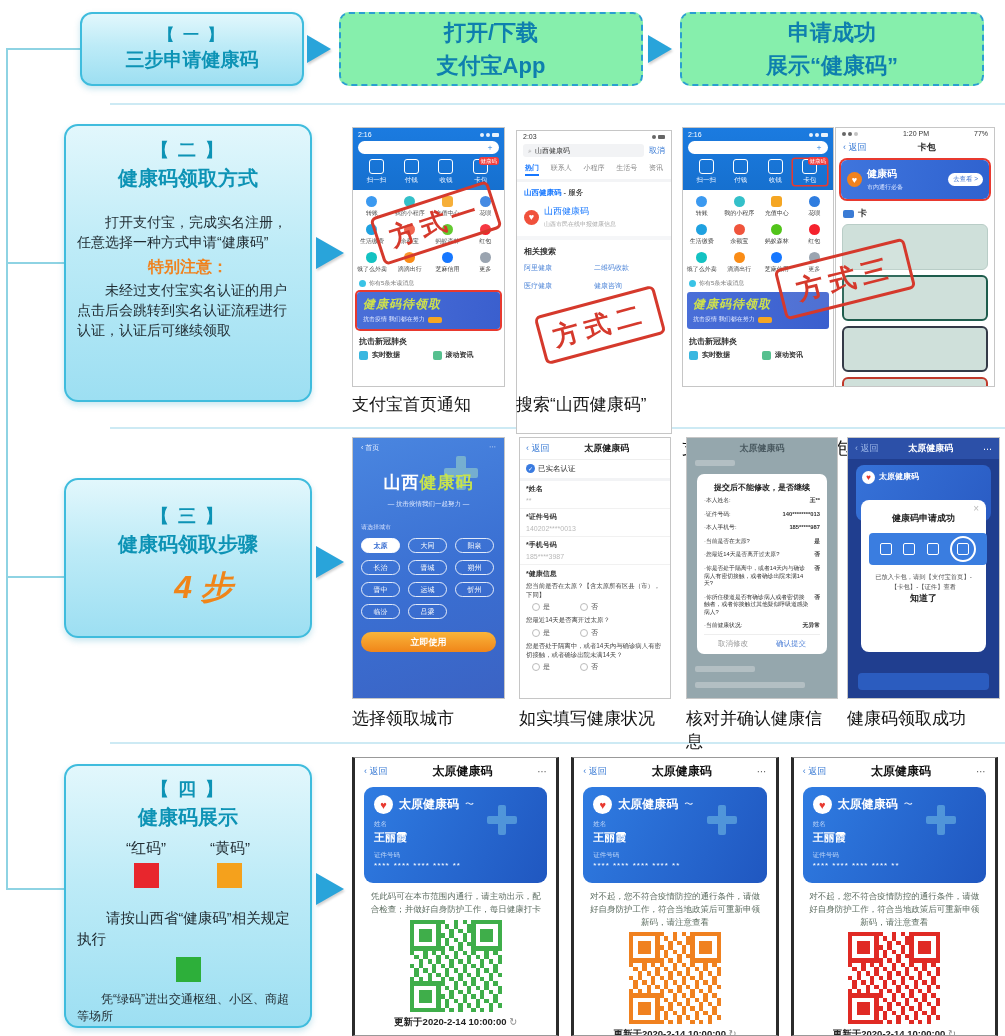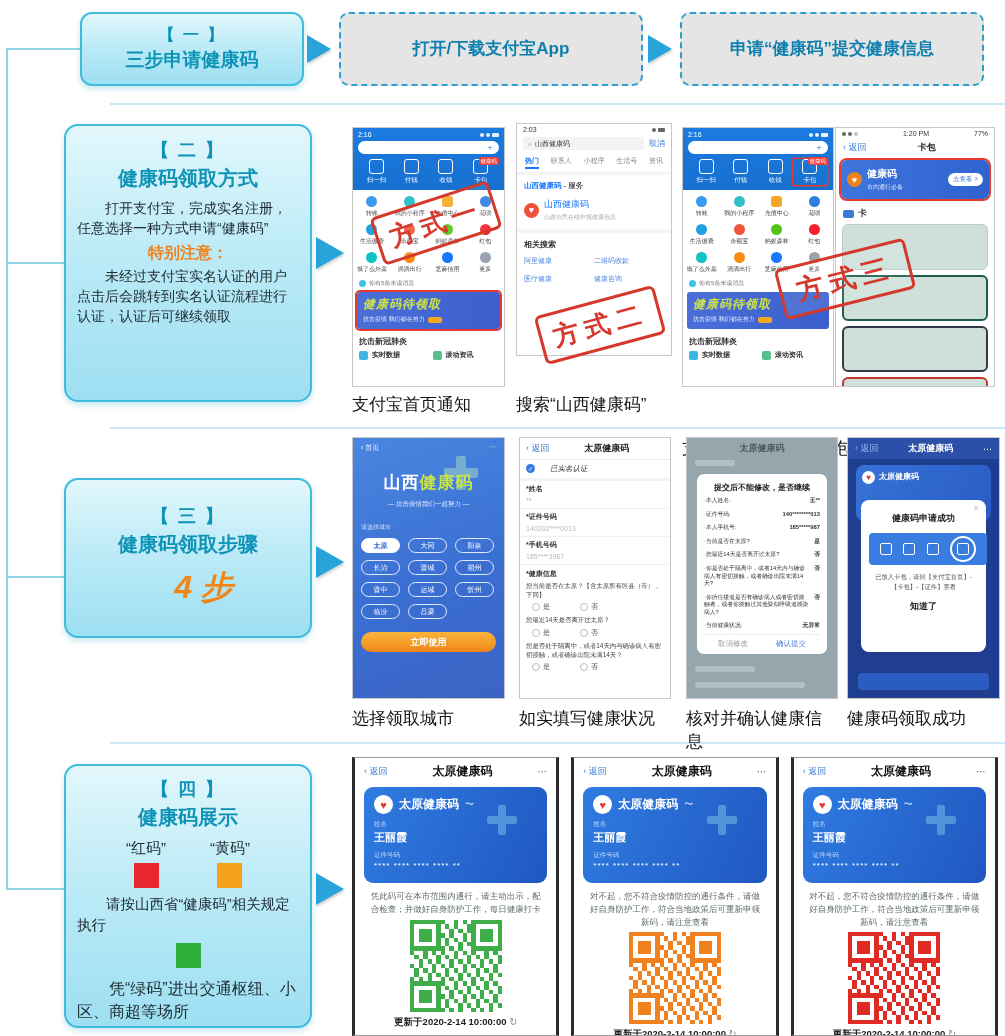--- a/index.html
+++ b/index.html
@@ -6,27 +6,27 @@
   body{width:1005px;height:1036px;position:relative;background:#fff;overflow:hidden;
        font-family:"Liberation Sans","DejaVu Sans",sans-serif;-webkit-font-smoothing:antialiased;}
   
   .rail{position:absolute;background:#8ed3e3;}
   .sep{position:absolute;left:110px;right:0;height:2px;background:#cdeaf4;}
   .panel{position:absolute;border:2px solid #3fbcdd;border-radius:14px;
          background:linear-gradient(180deg,#e2f7fc 0%,#bdebf7 45%,#9ddff2 100%);
          box-shadow:0 3px 6px rgba(0,140,180,.22);box-sizing:border-box;text-align:center;}
   .p-line1{color:#0d93b5;font-weight:bold;font-size:18px;letter-spacing:2px;}
   .p-line2{color:#0d93b5;font-weight:bold;font-size:20px;margin-top:3px;}
-  .p-body{font-size:14px;color:#1f2a30;line-height:1.45;text-align:left;padding:0 11px;text-indent:2em;margin-top:6px;}
+  .p-body{font-size:14px;color:#1f2a30;line-height:1.45;text-align:left;padding:0 11px;text-indent:2em;margin-top:20px;}
   .p-note{color:#f0821e;font-weight:bold;font-size:16px;margin-top:4px;}
   .flow-arrow{flex:0 0 auto;filter:drop-shadow(1px 2px 1px rgba(0,0,0,.18));}
   .arrow-abs{position:absolute;filter:drop-shadow(1px 2px 1px rgba(0,0,0,.18));}
-  .dashed-box{flex:1;height:70px;border:2px dashed #2a9fd0;border-radius:10px;background:#e5e5e5;
-              display:flex;flex-direction:row;justify-content:center;align-items:center;
-              color:#0e7fae;font-weight:bold;font-size:17px;line-height:1.5;}
+  .dashed-box{flex:1;height:70px;border:2px dashed #2a9fd0;border-radius:10px;background:#86efac;
+              display:flex;flex-direction:column;justify-content:center;align-items:center;
+              color:#0e7fae;font-weight:bold;font-size:22px;line-height:1.5;}
   .caption{position:absolute;font-size:17px;color:#141414;text-align:left;}
   .stamp{position:absolute;color:#d5392c;border:3px solid #d5392c;font-weight:bold;border-radius:6px;
          background:rgba(255,255,255,.10);display:flex;align-items:center;justify-content:center;
          letter-spacing:6px;z-index:30;}
   .phone{position:absolute;background:#fff;border:1px solid #c6c6c6;overflow:hidden;box-sizing:border-box;}
   
   .ah-top{background:linear-gradient(#1b7be0,#1670cf);padding:3px 5px 4px;color:#fff;}
   .ah-status{display:flex;justify-content:space-between;align-items:center;font-size:7px;color:#fff;}
   .st-ic{display:flex;gap:2px;align-items:center;}
   .st-b{width:7px;height:4px;background:#fff;border-radius:1px;opacity:.9;}
@@ -117,21 +117,21 @@
   .cities{display:flex;flex-wrap:wrap;gap:7px 8px;margin-top:6px;}
   .city{width:39px;height:15px;border:1px solid rgba(255,255,255,.85);border-radius:8px;box-sizing:border-box;
         display:flex;align-items:center;justify-content:center;font-size:7px;color:#fff;}
   .city:first-child{background:#fff;color:#3a6fd2;font-weight:bold;border-color:#fff;}
   .use-btn{margin-top:13px;height:20px;border-radius:10px;background:linear-gradient(#f9b53a,#f08519);
            display:flex;align-items:center;justify-content:center;font-size:9px;font-weight:bold;color:#fff;}
   
   .form-header{display:flex;align-items:center;padding:4px 6px;border-bottom:1px solid #eee;font-size:9px;}
   .fh-back{color:#3a7bd5;}
   .fh-title{flex:1;text-align:center;font-weight:bold;color:#222;}
-  .verified{display:flex;align-items:flex-start;gap:15px;font-size:7.5px;color:#333;padding:4px 6px;border-bottom:3px solid #f2f3f5;font-style:italic;}
+  .verified{display:flex;align-items:flex-start;gap:3px;font-size:7.5px;color:#333;padding:4px 6px;border-bottom:3px solid #f2f3f5;}
   .vr-check{width:9px;height:9px;border-radius:50%;background:#3a7be0;color:#fff;font-size:6px;
             display:flex;align-items:center;justify-content:center;}
   .field{padding:3px 6px 4px;border-bottom:1px solid #f1f1f1;text-align:left;}
   .f-label{font-size:7px;color:#333;font-weight:bold;}
   .f-value{font-size:7px;color:#b9b9b9;margin-top:3px;}
   .health-label{font-size:7px;color:#333;font-weight:bold;padding:4px 6px 1px;text-align:left;}
   .question{padding:2px 6px 0;font-size:6.4px;color:#444;line-height:1.35;text-align:left;}
   .radios{display:flex;gap:30px;padding:3px 12px 2px;font-size:7px;color:#555;}
   .radio{display:flex;align-items:center;gap:3px;}
   .radio i{width:6px;height:6px;border:1px solid #bbb;border-radius:50%;display:inline-block;}
@@ -160,21 +160,21 @@
             display:flex;align-items:center;justify-content:center;}
   .modal4{position:absolute;left:13px;right:13px;top:62px;height:152px;background:#fff;border-radius:8px;
           padding:10px 8px;text-align:center;box-sizing:border-box;z-index:4;}
   .m4-close{position:absolute;top:3px;right:7px;color:#bbb;font-size:10px;}
   .m4-title{font-size:9px;font-weight:bold;color:#222;margin-top:2px;}
   .m4-pic{margin:8px auto 7px;width:108px;height:32px;background:#3a7de0;border-radius:4px;
           display:flex;align-items:center;justify-content:space-around;padding:0 5px;}
   .m4-sq{width:10px;height:10px;border:1.5px solid #fff;border-radius:2px;}
   .m4-ring{width:22px;height:22px;border:2px solid #fff;border-radius:50%;display:flex;align-items:center;justify-content:center;}
   .m4-text{font-size:6.3px;color:#555;line-height:1.55;}
-  .m4-btn{font-size:9px;font-weight:bold;color:#222;margin-top:8px;}
+  .m4-btn{font-size:9px;font-weight:bold;color:#222;}
   .p4-bottom{position:absolute;left:10px;right:10px;bottom:8px;height:17px;background:#2e62c8;border-radius:4px;opacity:.85;}
   
   .hp{border:1px solid #999;border-left:3px solid #2b2b2b;border-right:3px solid #2b2b2b;}
   .hp-header{display:flex;align-items:center;padding:5px 9px 3px;}
   .hp-back{color:#3a7bd5;font-size:9px;}
   .hp-title{flex:1;text-align:center;font-weight:bold;font-size:12px;color:#111;}
   .hp-more{color:#666;font-size:10px;}
   .hp-card{margin:4px 9px;border-radius:9px;background:linear-gradient(115deg,#2f7ce2,#2057c0);
            padding:8px 10px;color:#fff;position:relative;overflow:hidden;height:96px;box-sizing:border-box;text-align:left;}
   .hp-wm{position:absolute;top:18px;right:30px;width:30px;height:30px;opacity:.5;}
@@ -222,22 +222,22 @@
     <div class="dashed-box">
       <span>打开/下载</span>
       <span>支付宝App</span>
     </div>
   </div>
     <div class="step-unit">
     <svg class="flow-arrow" viewBox="0 0 26 30" width="26" height="30">
         <polygon points="1,1 25,15 1,29" fill="#29a4da"></polygon>
       </svg>
     <div class="dashed-box">
-      <span>申请“健康码”</span>
-      <span>提交健康信息</span>
+      <span>申请成功</span>
+      <span>展示“健康码”</span>
     </div>
   </div>
   </div>
 
 <div class="panel" style="left:64px;top:124px;width:248px;height:278px;padding-top:12px;">
   <div class="p-line1">【 二 】</div>
   <div class="p-line2">健康码领取方式</div>
   <div class="p-body">打开支付宝，完成实名注册，任意选择一种方式申请“健康码”</div>
   <div class="p-note">特别注意：</div>
   <div class="p-body" style="margin-top:2px;">未经过支付宝实名认证的用户点击后会跳转到实名认证流程进行认证，认证后可继续领取</div>
@@ -348,21 +348,21 @@
     </div>
       <div class="news-item">
       <span class="news-ic"></span>
       <span>滚动资讯</span>
     </div>
     </div>
 </div>
 <div class="stamp" style="left:374px;top:198px;width:118px;height:44px;font-size:26px;transform:rotate(-18deg);">方式一</div>
 <div class="caption" style="left:352px;top:393px;width:153px;">支付宝首页通知</div>
 
-<div class="phone" style="left:516px;top:123px;width:156px;height:233px;">
+<div class="phone" style="left:516px;top:130px;width:156px;height:304px;">
   <div class="sp-status">
     <span>2:03</span>
     <span class="st-ic">
         <i class="st-d"></i>
         <i class="st-b"></i>
       </span>
   </div>
   <div class="sp-searchrow">
     <div class="sp-bar">
       <span style="color:#999;">⌕</span>
@@ -735,21 +735,21 @@
     <span>“黄码”</span>
   </div>
   <div style="display:flex;justify-content:center;gap:58px;margin-top:5px;">
     <span style="width:25px;height:25px;background:#e8262d;display:inline-block;"></span>
     <span style="width:25px;height:25px;background:#f5a11c;display:inline-block;"></span>
   </div>
   <div class="p-body" style="font-size:14.5px;">请按山西省“健康码”相关规定执行</div>
   <div style="margin-top:7px;">
     <span style="width:25px;height:25px;background:#2daf3a;display:inline-block;"></span>
   </div>
-  <div class="p-body" style="font-size:16px;margin-top:5px;">凭“绿码”进出交通枢纽、小区、商超等场所</div>
+  <div class="p-body" style="font-size:12px;margin-top:5px;">凭“绿码”进出交通枢纽、小区、商超等场所</div>
 </div>
 <svg class="arrow-abs" style="left:315px;top:872px;" viewBox="0 0 30 34" width="30" height="34">
     <polygon points="1,1 29,17 1,33" fill="#29a4da"></polygon>
   </svg>
 
 <div style="position:absolute;left:352px;top:757px;width:646px;height:279px;display:flex;gap:12px;">
     <div class="phone hp" style="position:relative;flex:1;height:279px;left:auto;top:auto;">
     <div class="hp-header">
       <span class="hp-back"><span>‹</span> <span>返回</span></span>
       <span class="hp-title">太原健康码</span>

